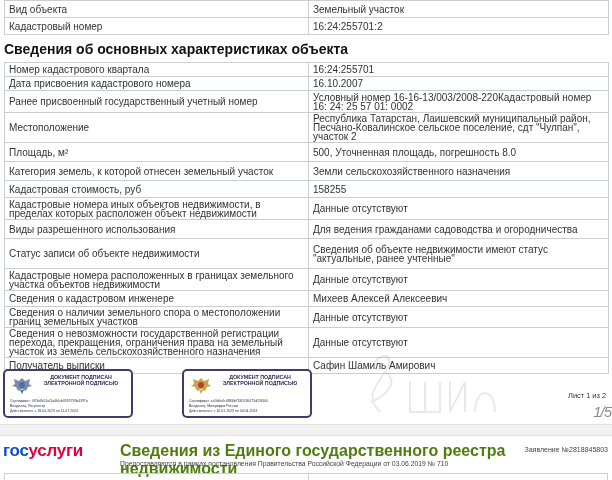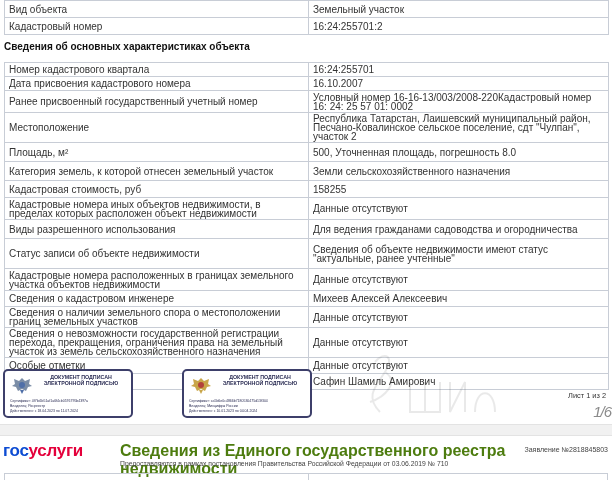--- a/index.html
+++ b/index.html
@@ -7,21 +7,21 @@
   body { font-family: "Liberation Sans", "DejaVu Sans", sans-serif; color: #222; position: relative; }
 
   table.kv { border-collapse: collapse; width: 604px; margin-left: 4px; table-layout: fixed; }
   table.kv td { border: 1px solid #c8cdd6; font-size: 10px; line-height: 9px; padding: 1px 4px; vertical-align: middle; color: #333; }
   table.kv td.k { width: 304px; }
   table.kv td.v { width: 300px; }
 
   #top-table { position: absolute; top: 0; left: 0; }
   #top-table td { height: 17px; }
 
-  .section-title { position: absolute; top: 41px; left: 4px; font-size: 10px; font-weight: bold; color: #111; }
+  .section-title { position: absolute; top: 41px; left: 4px; font-size: 14px; font-weight: bold; color: #111; }
 
   #main-table { position: absolute; top: 62px; left: 0; }
 
   .watermark { position: absolute; left: 355px; top: 352px; width: 150px; height: 68px; opacity: 0.12; }
 
   .stamp { position: absolute; top: 369px; width: 130px; height: 49px; border: 2px solid #3d3f6a; border-radius: 5px; background: #fff; }
   .stamp.s1 { left: 3px; }
   .stamp.s2 { left: 182px; }
   .stamp .emblem { position: absolute; left: 6px; top: 4px; width: 22px; height: 20px; }
   .stamp .stamp-title { position: absolute; left: 30px; right: 4px; top: 3px; text-align: center; font-size: 5.3px; font-weight: bold; line-height: 6px; color: #2b2d54; text-transform: uppercase; }
@@ -113,24 +113,20 @@
       </tr>
     <tr style="height:20px">
         <td class="k">Сведения о наличии земельного спора о местоположении границ земельных участков</td>
         <td class="v">Данные отсутствуют</td>
       </tr>
     <tr style="height:29px">
         <td class="k">Сведения о невозможности государственной регистрации перехода, прекращения, ограничения права на земельный участок из земель сельскохозяйственного назначения</td>
         <td class="v">Данные отсутствуют</td>
       </tr>
     <tr style="height:16px">
-        <td class="k">Особые отметки</td>
-        <td class="v">Данные отсутствуют</td>
-      </tr>
-    <tr style="height:16px">
         <td class="k">Получатель выписки</td>
         <td class="v">Сафин Шамиль Амирович</td>
       </tr>
   </tbody>
 </table>
 
 <svg class="watermark" viewBox="0 0 150 68">
   <path d="M20 10 C 30 -2, 40 5, 30 20 C 20 35, 10 45, 25 60 M30 20 C 45 30, 30 45, 15 50" fill="none" stroke="#555" stroke-width="2"></path>
   <path d="M55 30 L55 60 L70 60 L70 30 M70 60 L85 60 L85 30 M95 30 L95 60 L110 30 L110 60 M120 60 C 120 35, 140 35, 140 60" fill="none" stroke="#555" stroke-width="2"></path>
 </svg>
@@ -157,21 +153,21 @@
   </svg>
   <div class="stamp-title">Документ подписан электронной подписью</div>
   <div class="stamp-lines">
     <div>Сертификат: ca5b6e0c4866b7180530475d13f304</div>
     <div>Владелец: Минцифры России</div>
     <div>Действителен: с 10.01.2023 по 04.04.2024</div>
   </div>
 </div>
 
 <div class="sheet">Лист 1 из 2</div>
-<div class="pageno">1/6</div>
+<div class="pageno">1/5</div>
 <div class="actual">Данные актуальны на 16.06.2023</div>
 
 <div class="gap"></div>
 
 <div class="header2">
   <div class="logo">
     <span class="blue">гос</span><span class="red">услуги</span>
   </div>
   <div class="h2-title">Сведения из Единого государственного реестра недвижимости</div>
   <div class="h2-sub">Предоставляются в рамках постановления Правительства Российской Федерации от 03.06.2019 № 710</div>

